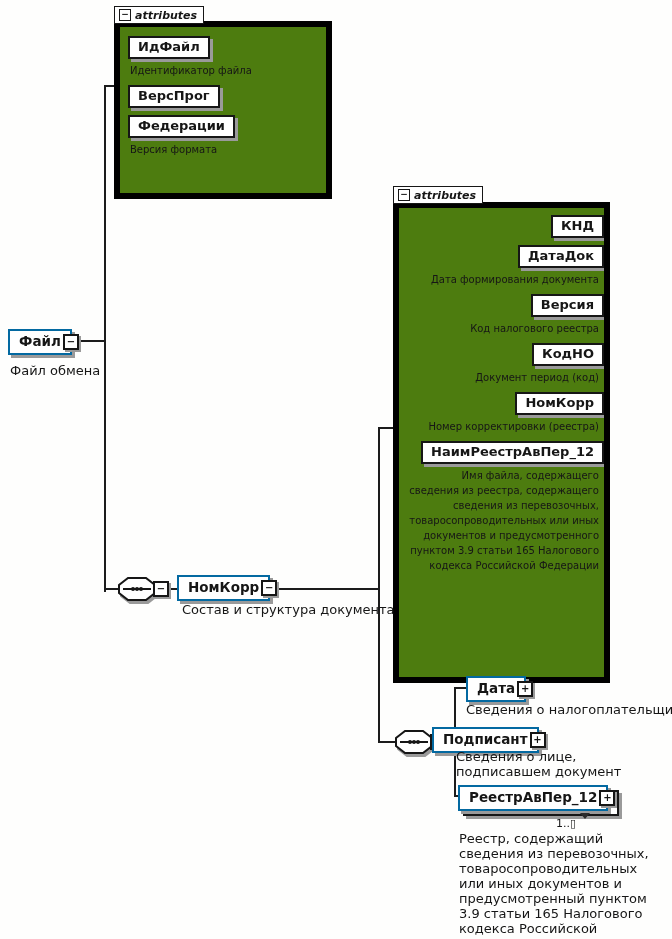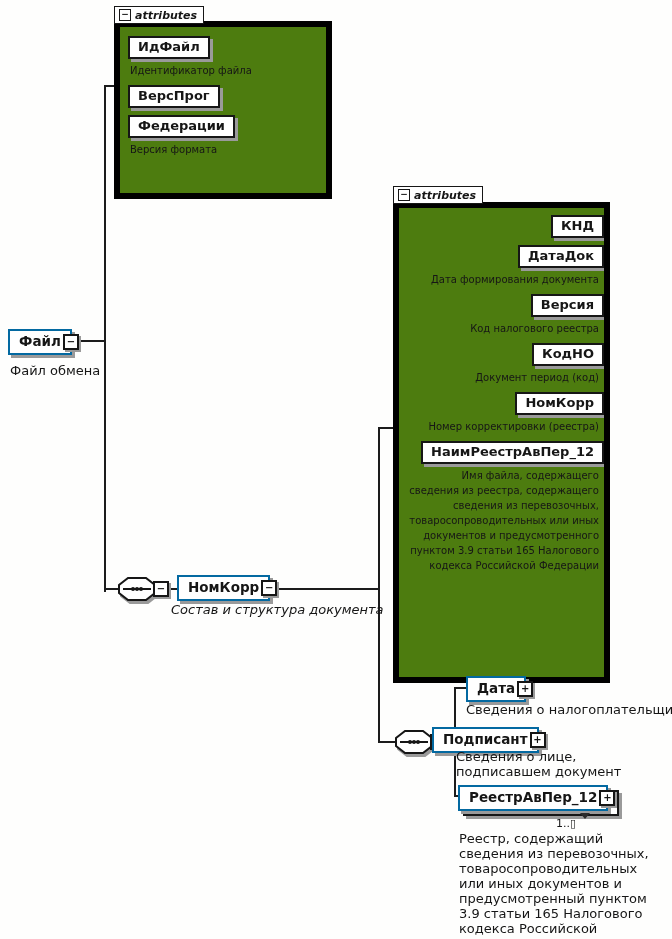--- a/index.html
+++ b/index.html
@@ -98,21 +98,21 @@
       <circle cx="20" cy="13" r="2" fill="#161616"></circle>
       <circle cx="24" cy="13" r="2" fill="#161616"></circle>
     </svg>
     <span class="toggle seqtoggle">−</span>
   </div>
 
   <div class="elem" style="left:177px;top:575px;">
     <span>НомКорр</span>
     <span class="toggle">−</span>
   </div>
-  <div class="caption nowrap" style="left:171px;top:602px;font-style:italic;">Состав и структура документа</div>
+  <div class="caption nowrap" style="left:182px;top:602px;">Состав и структура документа</div>
 
   <div class="tab" style="left:393px;top:186px;height:16px;">
     <span class="tabicon">−</span>
     <span>attributes</span>
   </div>
   <div class="attrbox" style="left:393px;top:202px;width:205px;height:469px;text-align:right;">
     <div class="aentry" style="padding-top:2px;">
       <div class="aname">КНД</div>
     </div>
     <div class="aentry">

